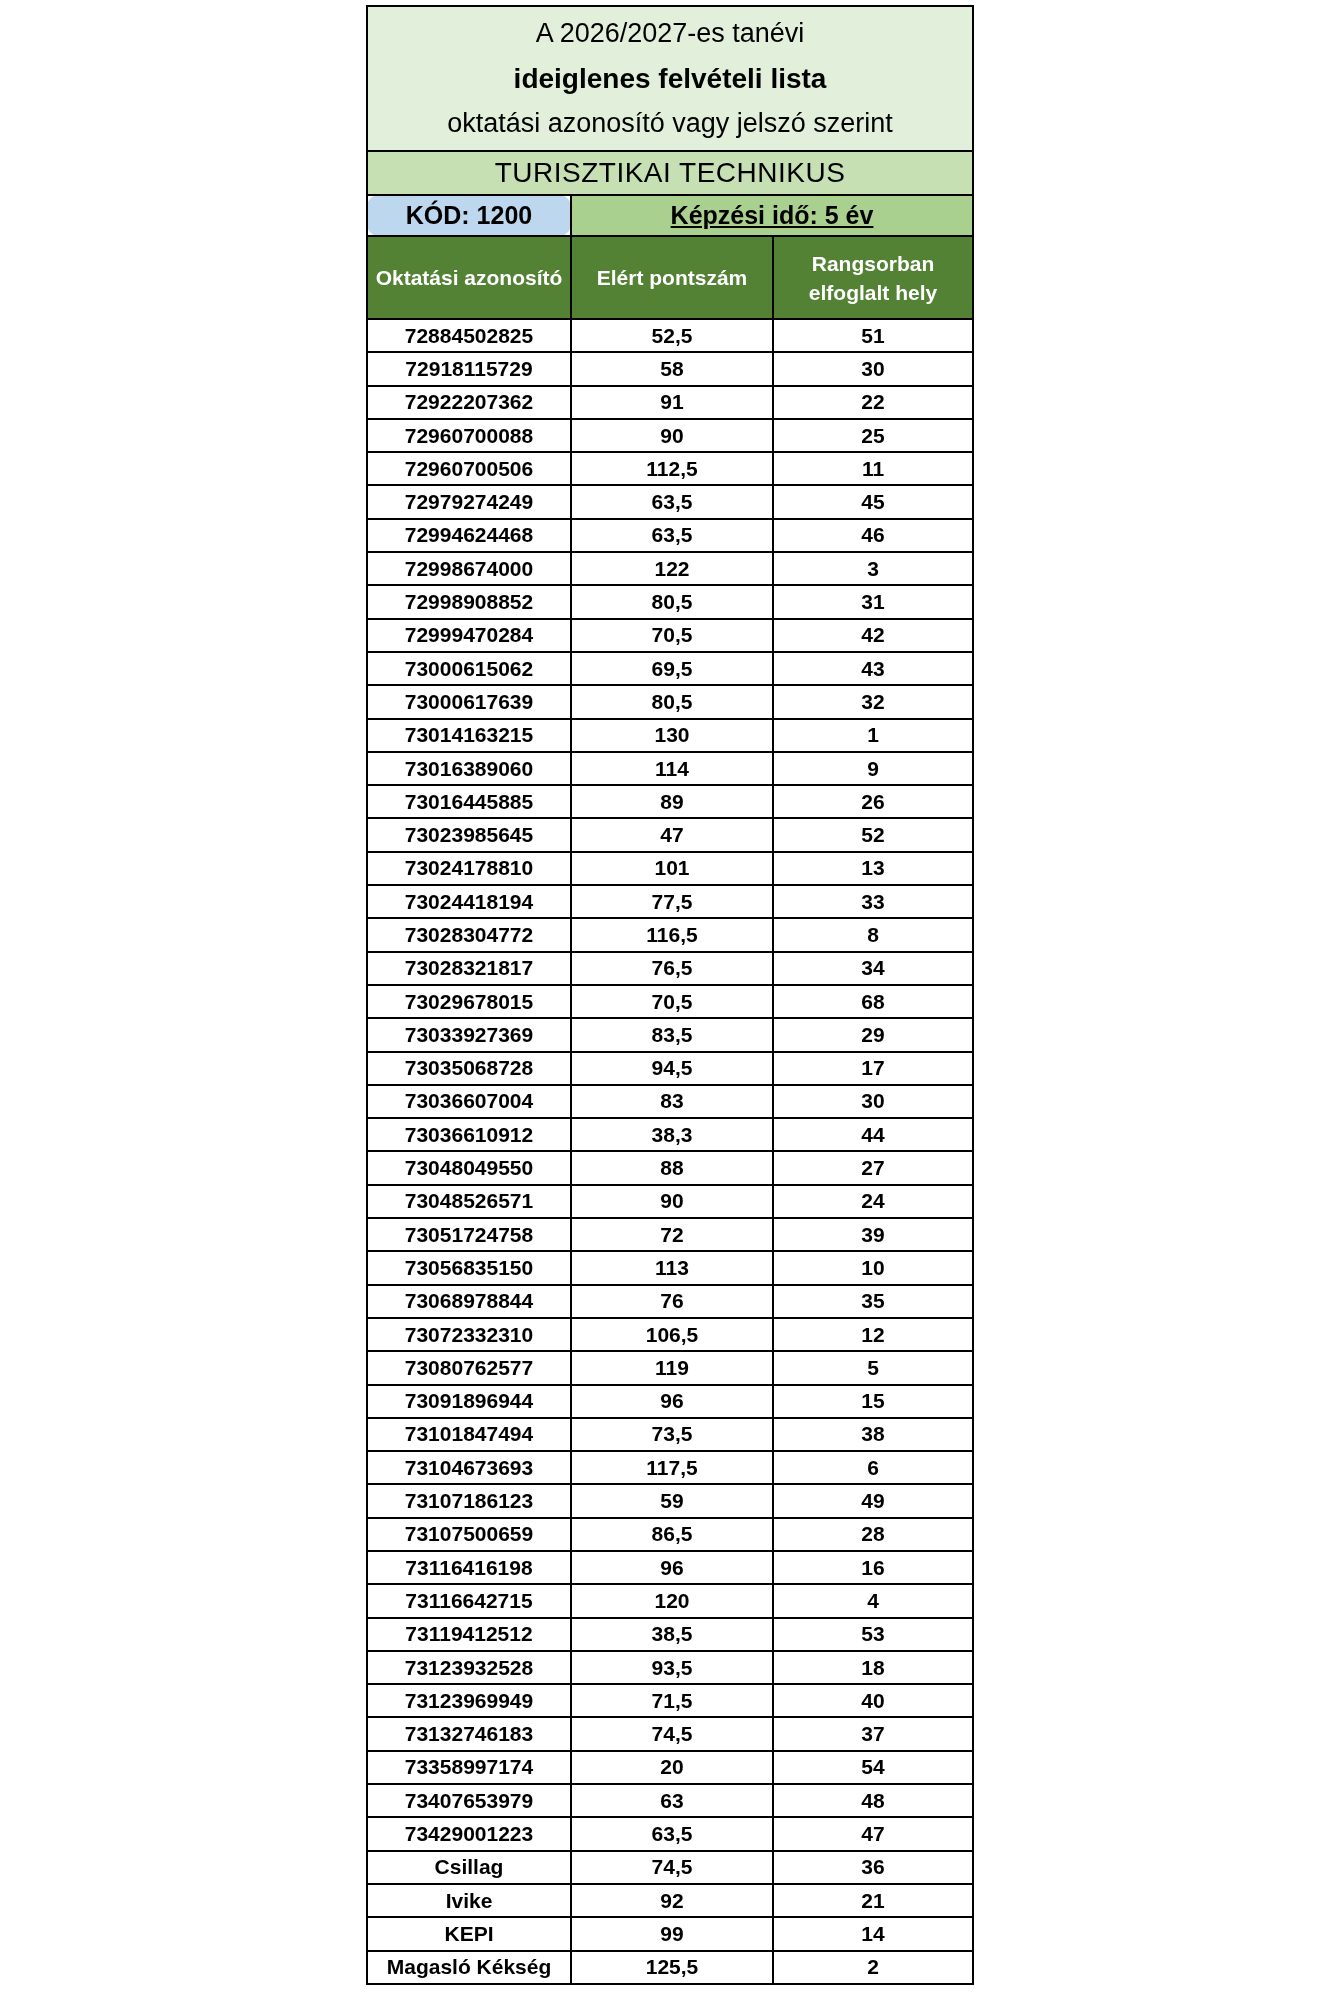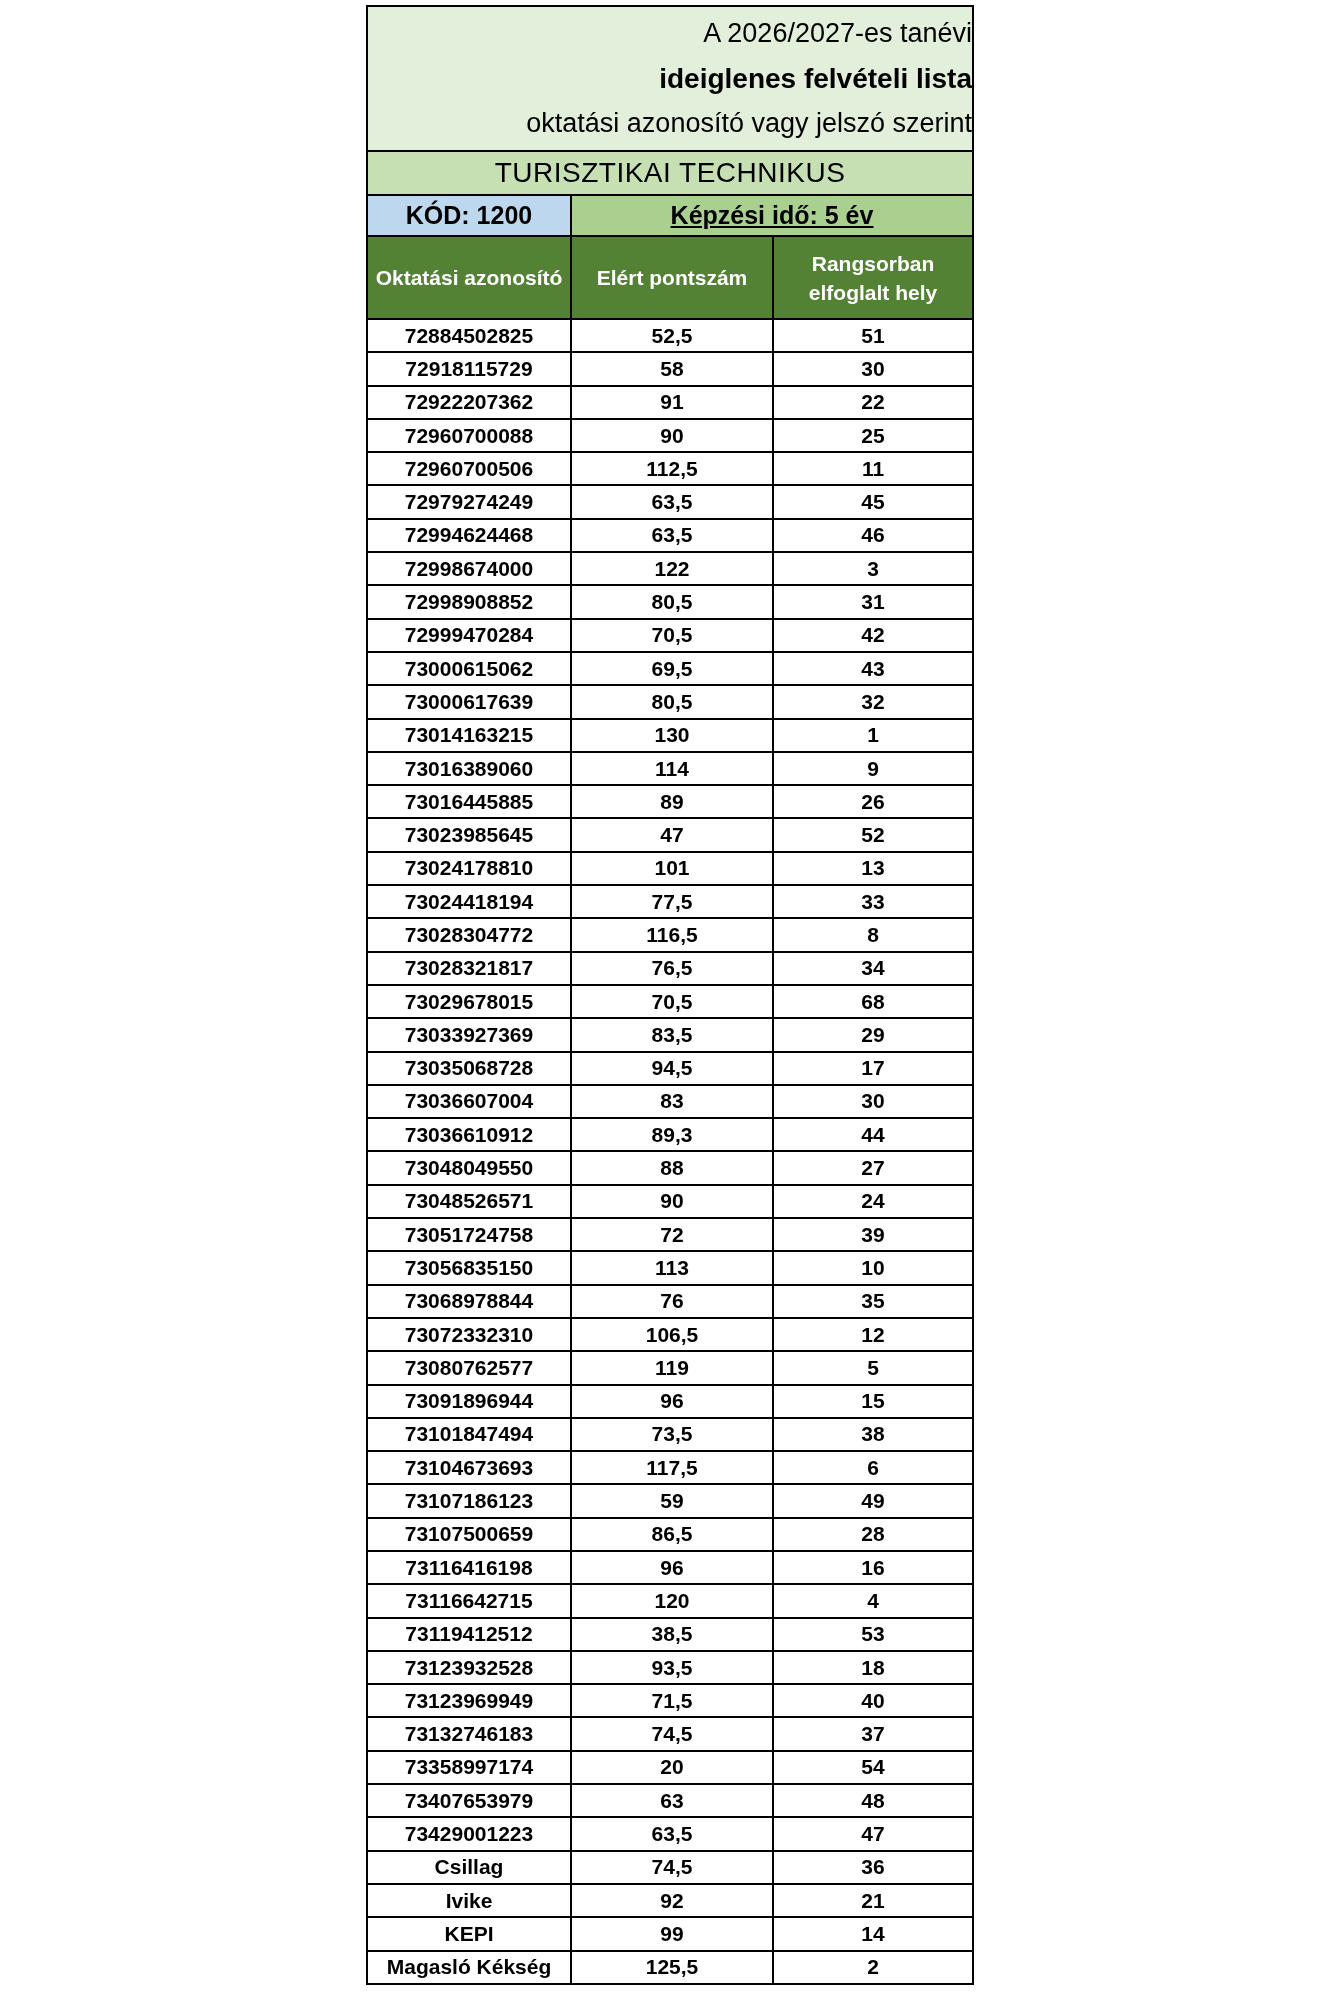--- a/index.html
+++ b/index.html
@@ -31,33 +31,33 @@
     padding: 0;
     overflow: hidden;
   }
   
   .title-row td {
     background: var(--title-bg, #e2efda);
     height: 143px;
     font-size: 27px;
     font-weight: 400;
   }
-  .title-line { line-height: 45px; text-align: right; }
+  .title-line { line-height: 45px; }
   .title-line.bold { font-weight: 700; font-size: 28px; }
   
   .program-row td {
     background: var(--program-bg, #c6e0b4);
     height: 42px;
     font-size: 28px;
     font-weight: 400;
     letter-spacing: 0.5px;
   }
   
   .kod-row td { height: 39px; font-size: 25px; font-weight: 700; }
-  .kod-cell { background: var(--kod-bg, #bdd7ee); }
+  .kod-cell { background: var(--kod-bg, #bdd7ee); border-radius: 12px; }
   .training-cell { background: var(--training-bg, #a9d08e); text-decoration: underline; }
   
   .colheader-row th {
     background: var(--header-bg, #548235);
     color: var(--header-text, #ffffff);
     height: 81px;
     font-size: 21px;
     font-weight: 700;
     line-height: 29px;
     padding: 0 2px;
@@ -217,21 +217,21 @@
           <td>94,5</td>
           <td>17</td>
         </tr>
         <tr>
           <td>73036607004</td>
           <td>83</td>
           <td>30</td>
         </tr>
         <tr>
           <td>73036610912</td>
-          <td>89,3</td>
+          <td>38,3</td>
           <td>44</td>
         </tr>
         <tr>
           <td>73048049550</td>
           <td>88</td>
           <td>27</td>
         </tr>
         <tr>
           <td>73048526571</td>
           <td>90</td>

